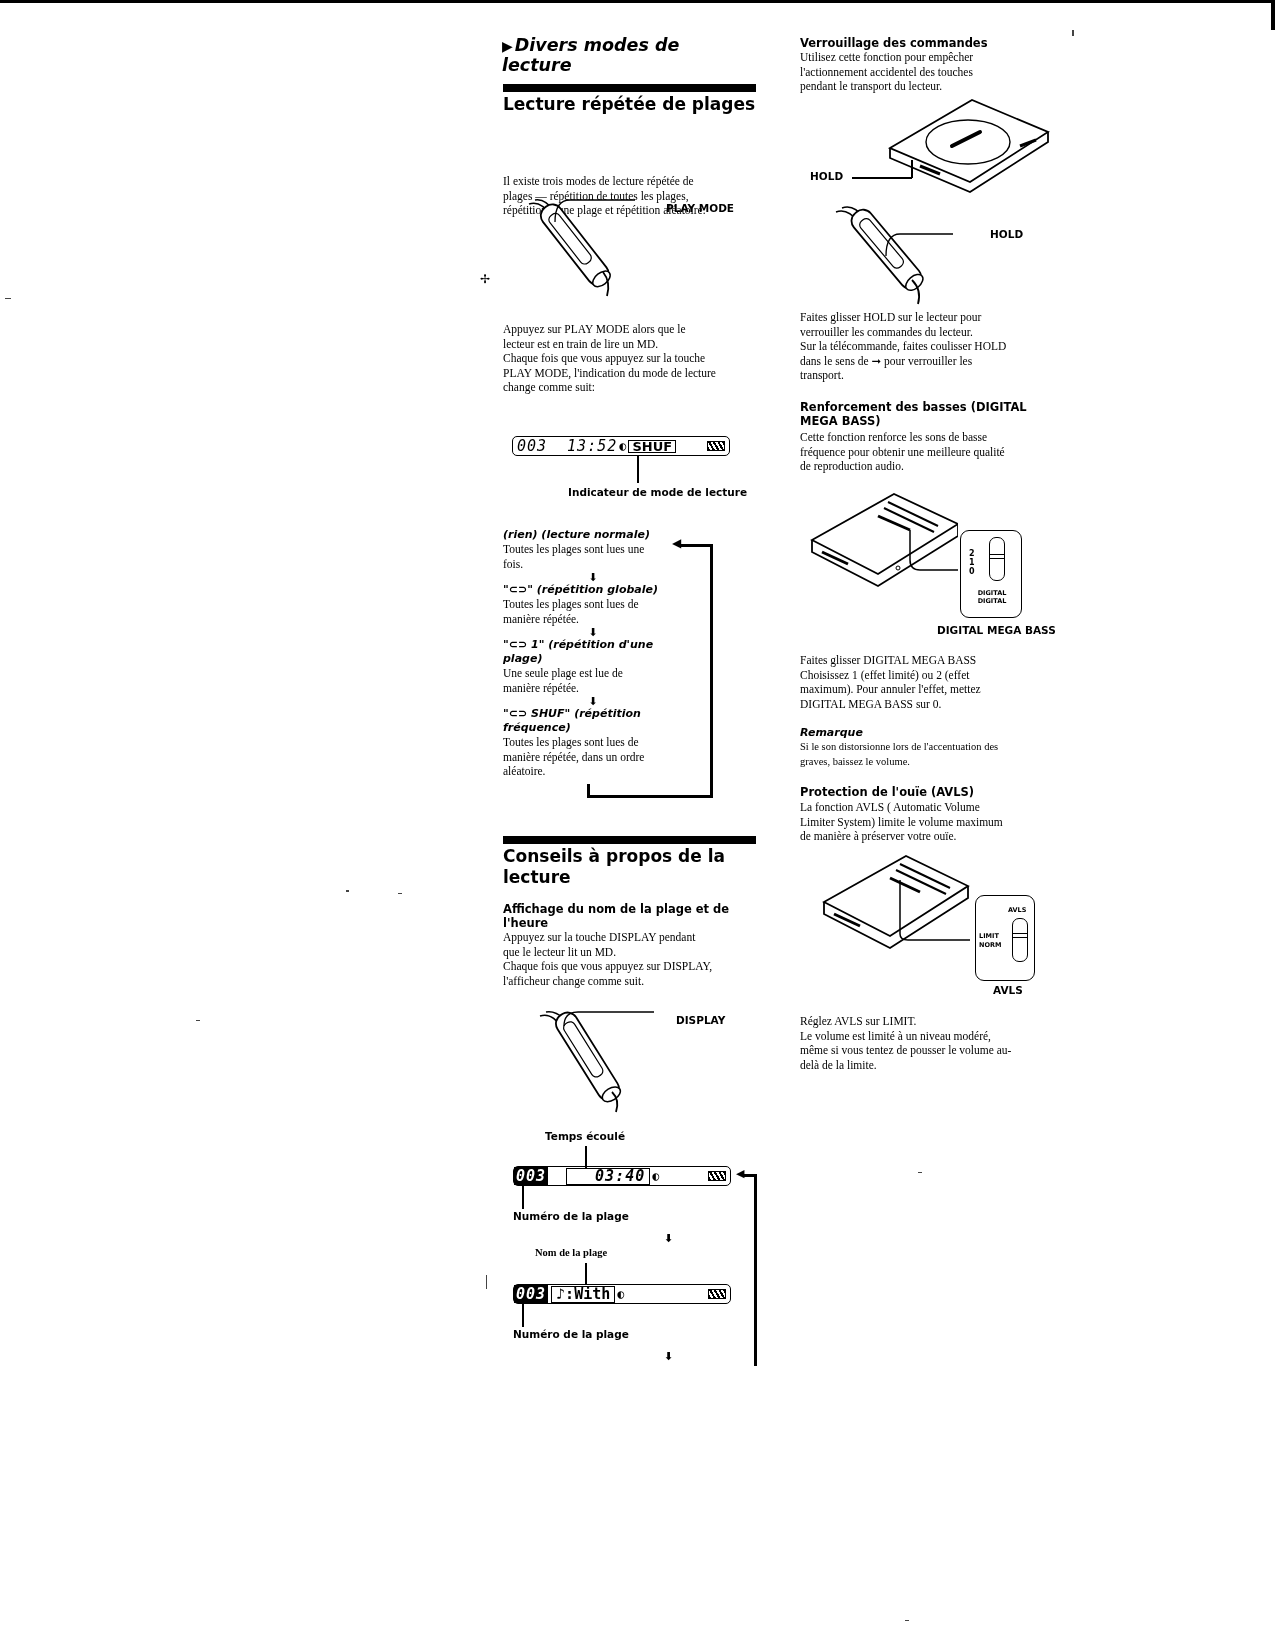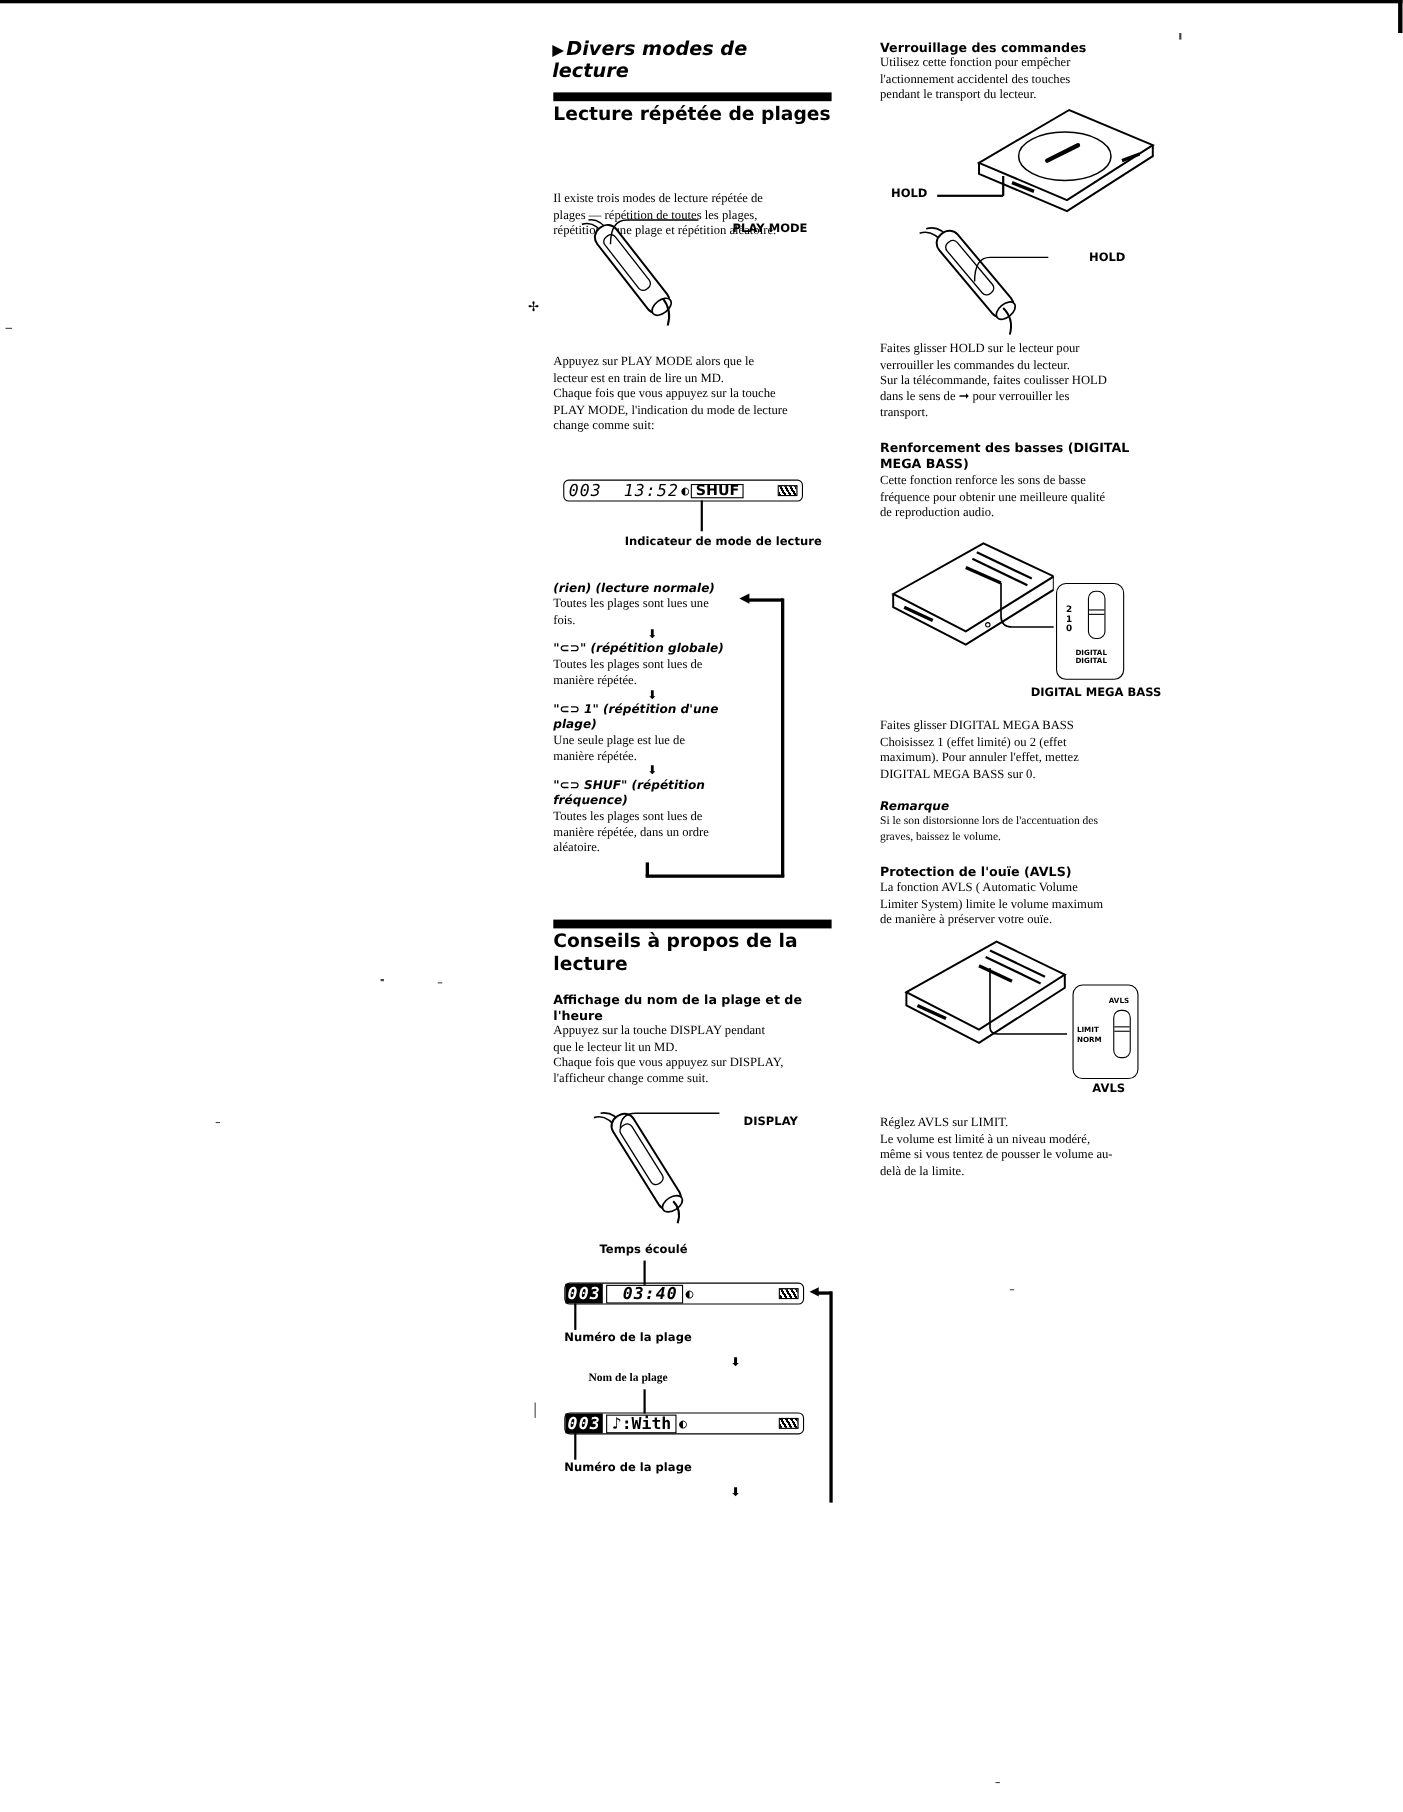--- a/index.html
+++ b/index.html
@@ -146,21 +146,21 @@
   </g>
   <path d="M84 90 Q92 98 88 110" stroke="#000" fill="none" stroke-width="1.8"></path>
   <path d="M36 24 Q36 10 50 10 L126 10" stroke="#000" fill="none" stroke-width="1.3"></path>
 </svg>
 <div class="abs label" style="left:676px; top:1014px;">DISPLAY</div>
 
 <div class="abs label" style="left:545px; top:1130px;">Temps écoulé</div>
 <div class="vline" style="left:585px; top:1146px; height:22px;"></div>
 <div class="lcd" style="left:513px; top:1166px; width:218px;">
   <span class="inv seg">003</span>
-  <span class="box seg" style="margin-left:3px; padding-left:14px;text-align:center;">03:40</span>
+  <span class="box seg" style="margin-left:18px; padding-left:28px;text-align:center;">03:40</span>
   <span class="disc">◐</span>
   <span class="batt"></span>
 </div>
 <div class="vline" style="left:522px; top:1185px; height:24px;"></div>
 <div class="abs label" style="left:513px; top:1210px;">Numéro de la plage</div>
 <div class="down-arrow" style="left:664px; top:1232px;">⬇</div>
 
 <div class="abs label" style="left:535px; top:1247px;font-family:Liberation Serif, serif;">Nom de la plage</div>
 <div class="vline" style="left:585px; top:1263px; height:22px;"></div>
 <div class="lcd" style="left:513px; top:1284px; width:218px;">

